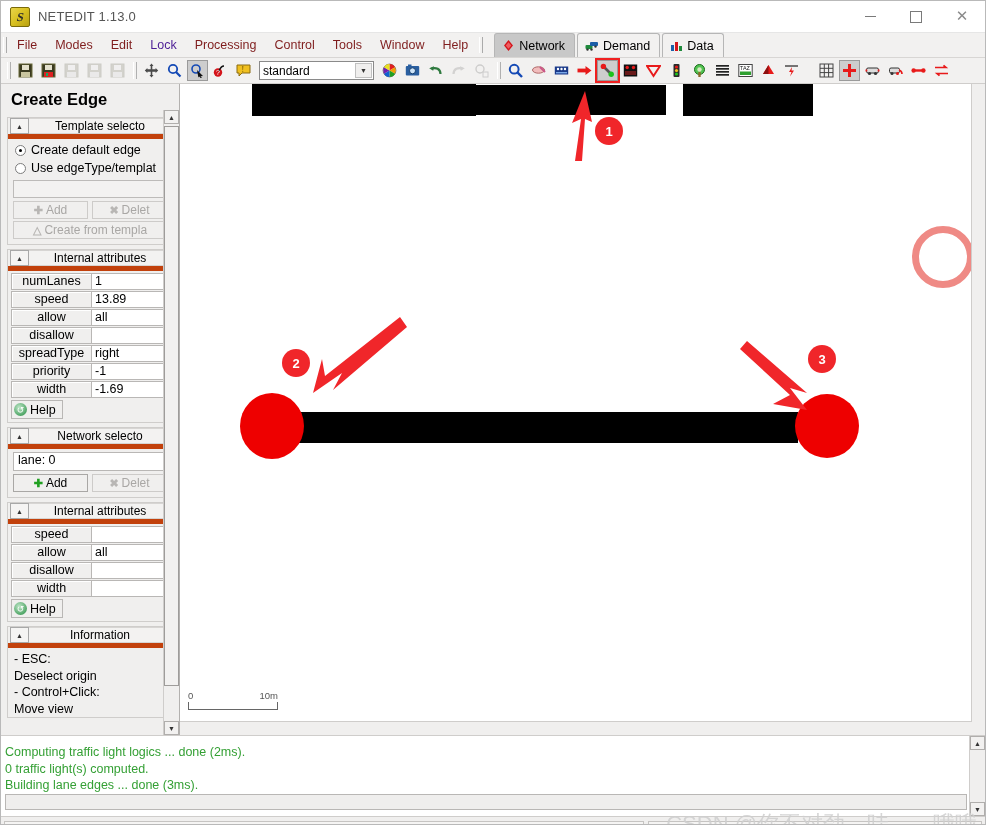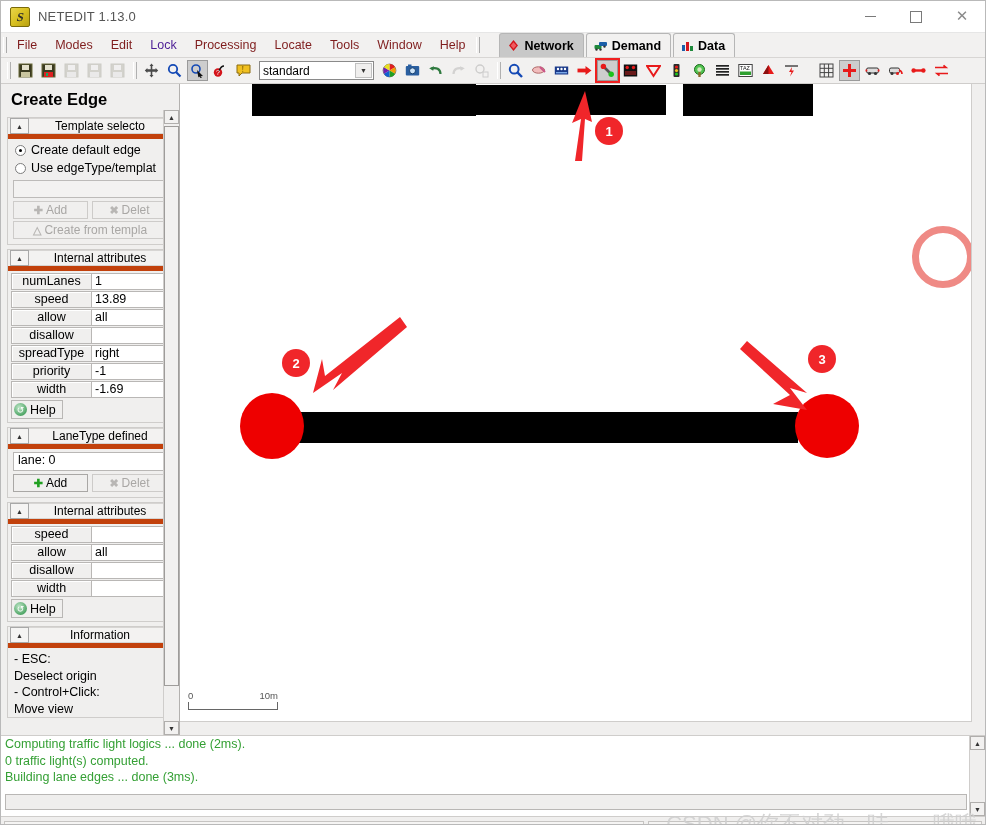--- a/index.html
+++ b/index.html
@@ -33,21 +33,21 @@
   
   .menubar{height:24px;display:flex;align-items:stretch;background:#f2f1f0;
            border-bottom:1px solid #d8d6d4;position:relative;}
   .grip{width:7px;display:flex;align-items:center;justify-content:center;}
   .grip:before{content:"";display:block;width:2px;height:16px;
                border-left:1px solid #fff;border-right:1px solid #aaa;}
   .menu-item{padding:0 9px;display:flex;align-items:center;font-size:12.5px;color:#7f1d1d;
              cursor:default;}
   .menu-item.disabled{color:#4c1d95;}
 
-  .mode-tabs{display:flex;align-items:flex-end;margin-left:18px;height:24px;font-weight:bold;}
+  .mode-tabs{display:flex;align-items:flex-end;margin-left:10px;height:24px;}
   .mode-tab{display:flex;align-items:center;gap:4px;padding:2px 9px 2px 7px;height:19px;
             background:#f2f1f0;border:1px solid #b6b6b6;border-bottom:none;
             border-radius:3px 3px 0 0;font-size:12.5px;margin-right:2px;}
   .mode-tab.active{background:#c8c8c8;}
 
   
   .toolbar{height:25px;display:flex;align-items:center;background:#f2f1f0;
            border-bottom:1px solid #cfcdcb;padding-left:2px;}
   .tb{width:19px;height:19px;margin:0 1px;display:flex;align-items:center;
       justify-content:center;position:relative;border:1px solid transparent;}
@@ -149,21 +149,21 @@
 
   
   .anno{position:absolute;pointer-events:none;}
   .badge{position:absolute;border-radius:50%;background:#f0262a;color:#fff;
          display:flex;align-items:center;justify-content:center;
          font-size:13px;font-weight:bold;font-family:"Liberation Sans",sans-serif;}
 
   
   .logwrap{height:80px;background:#fff;border-top:1px solid #cfcdcb;position:relative;
            overflow:hidden;}
-  .log{padding:0 4px 0 4px;font-size:12.5px;line-height:16.5px;color:#35a035;}
+  .log{padding:8px 4px 0 4px;font-size:12.5px;line-height:16.5px;color:#35a035;}
   .progress{position:absolute;left:4px;right:18px;bottom:6px;height:14px;
             border:1px solid #b9b7b5;background:#efeeed;}
   .log-vscroll{position:absolute;right:0;top:0;bottom:0;width:15px;background:#f0efee;
                border-left:1px solid #cfcdcb;}
   .log-vscroll .arw{width:15px;height:14px;border:1px solid #b0aeac;background:#f2f1f0;
                     box-sizing:border-box;display:flex;align-items:center;
                     justify-content:center;font-size:7px;color:#333;}
   .log-vscroll .arw.bot{position:absolute;bottom:0;}
 
   .statusbar{height:28px;background:#f0efee;border-top:1px solid #cfcdcb;display:flex;
@@ -213,21 +213,21 @@
     <div class="menu-item">
         <span>Edit</span>
       </div>
     <div class="menu-item disabled">
         <span>Lock</span>
       </div>
     <div class="menu-item">
         <span>Processing</span>
       </div>
     <div class="menu-item">
-        <span>Locate</span>
+        <span>Control</span>
       </div>
     <div class="menu-item">
         <span>Tools</span>
       </div>
     <div class="menu-item">
         <span>Window</span>
       </div>
     <div class="menu-item">
         <span>Help</span>
       </div>
@@ -605,21 +605,21 @@
                 <span class="helpicon">↺</span>
                 <span>Help</span>
               </div>
             </div>
           </div>
         </div>
 
         <div class="group">
           <div class="group-hdr">
             <div class="collapse">▲</div>
-            <div class="group-name">LaneType defined</div>
+            <div class="group-name">Network selecto</div>
           </div>
           <div class="group-body">
             <div class="lanefield">lane: 0</div>
             <div class="btn-row">
               <div class="sbtn on">
                 <span class="plus">✚</span>
                 <span>Add</span>
               </div>
               <div class="sbtn">
                 <span class="plus">✖</span>

